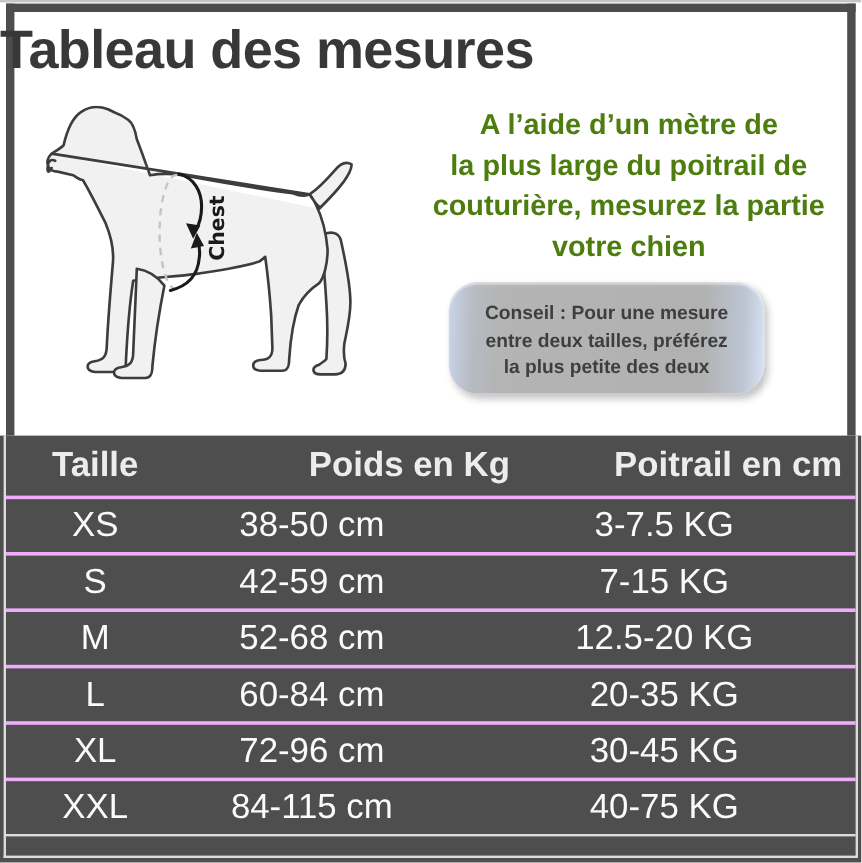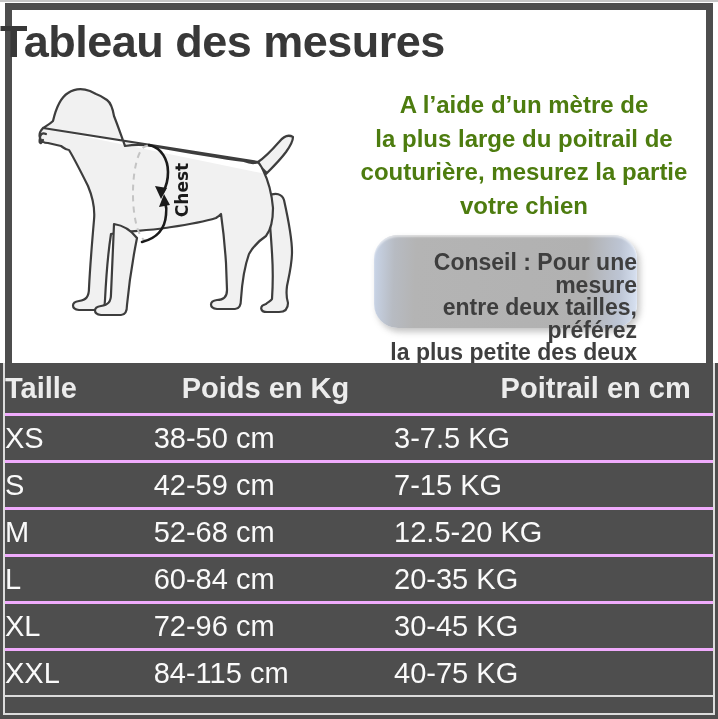--- a/index.html
+++ b/index.html
@@ -22,35 +22,35 @@
   .instructions{
     position:absolute;left:336px;top:88px;width:376px;
     text-align:center;font-size:24px;font-weight:bold;color:#4d7c0f;
     line-height:33.5px;
   }
   .tip{
     position:absolute;left:374px;top:235px;width:263px;height:93px;
     border-radius:24px;box-sizing:border-box;
     background:linear-gradient(92deg,#c9d5e9 0%,#b7bbc2 8%,#b4b4b4 16%,#b1b1b1 80%,#bdc5d4 93%,#d9e3f3 100%);
     box-shadow:3px 4px 6px rgba(110,110,110,0.4), inset 0 2px 2px rgba(255,255,255,0.55);
-    text-align:right;font-size:23px;font-weight:bold;color:#3e3e3e;
+    text-align:center;font-size:16px;font-weight:bold;color:#3e3e3e;
     line-height:22.5px;padding-top:16px;
   }
   .table-outer{
     position:absolute;left:0;right:0;top:363px;bottom:0;
     background:#4e4e4e;padding:0 3px 4px 3px;box-sizing:border-box;
   }
   .table-inner{
     width:100%;height:100%;box-sizing:border-box;
     border:2px solid #dcdcdc;border-top:none;
     display:flex;flex-direction:column;
   }
   .t-row{display:flex;align-items:center;height:44px;border-top:3px solid #f0abfc;flex:0 0 auto;}
   .t-row.t-head{height:50px;border-top:none;}
-  .t-cell{text-align:left;color:#fafafa;font-size:29px;}
+  .t-cell{text-align:center;color:#fafafa;font-size:29px;}
   .t-head .t-cell{font-weight:bold;color:#ececec;}
   .c1{width:21%;}
   .c2{width:30%;}
   .c3{flex:1;padding-left:28px;}
   .t-strip{flex:1;border-top:2px solid #dcdcdc;}
 </style>
 </head>
 <body>
 
 <div class="canvas">

